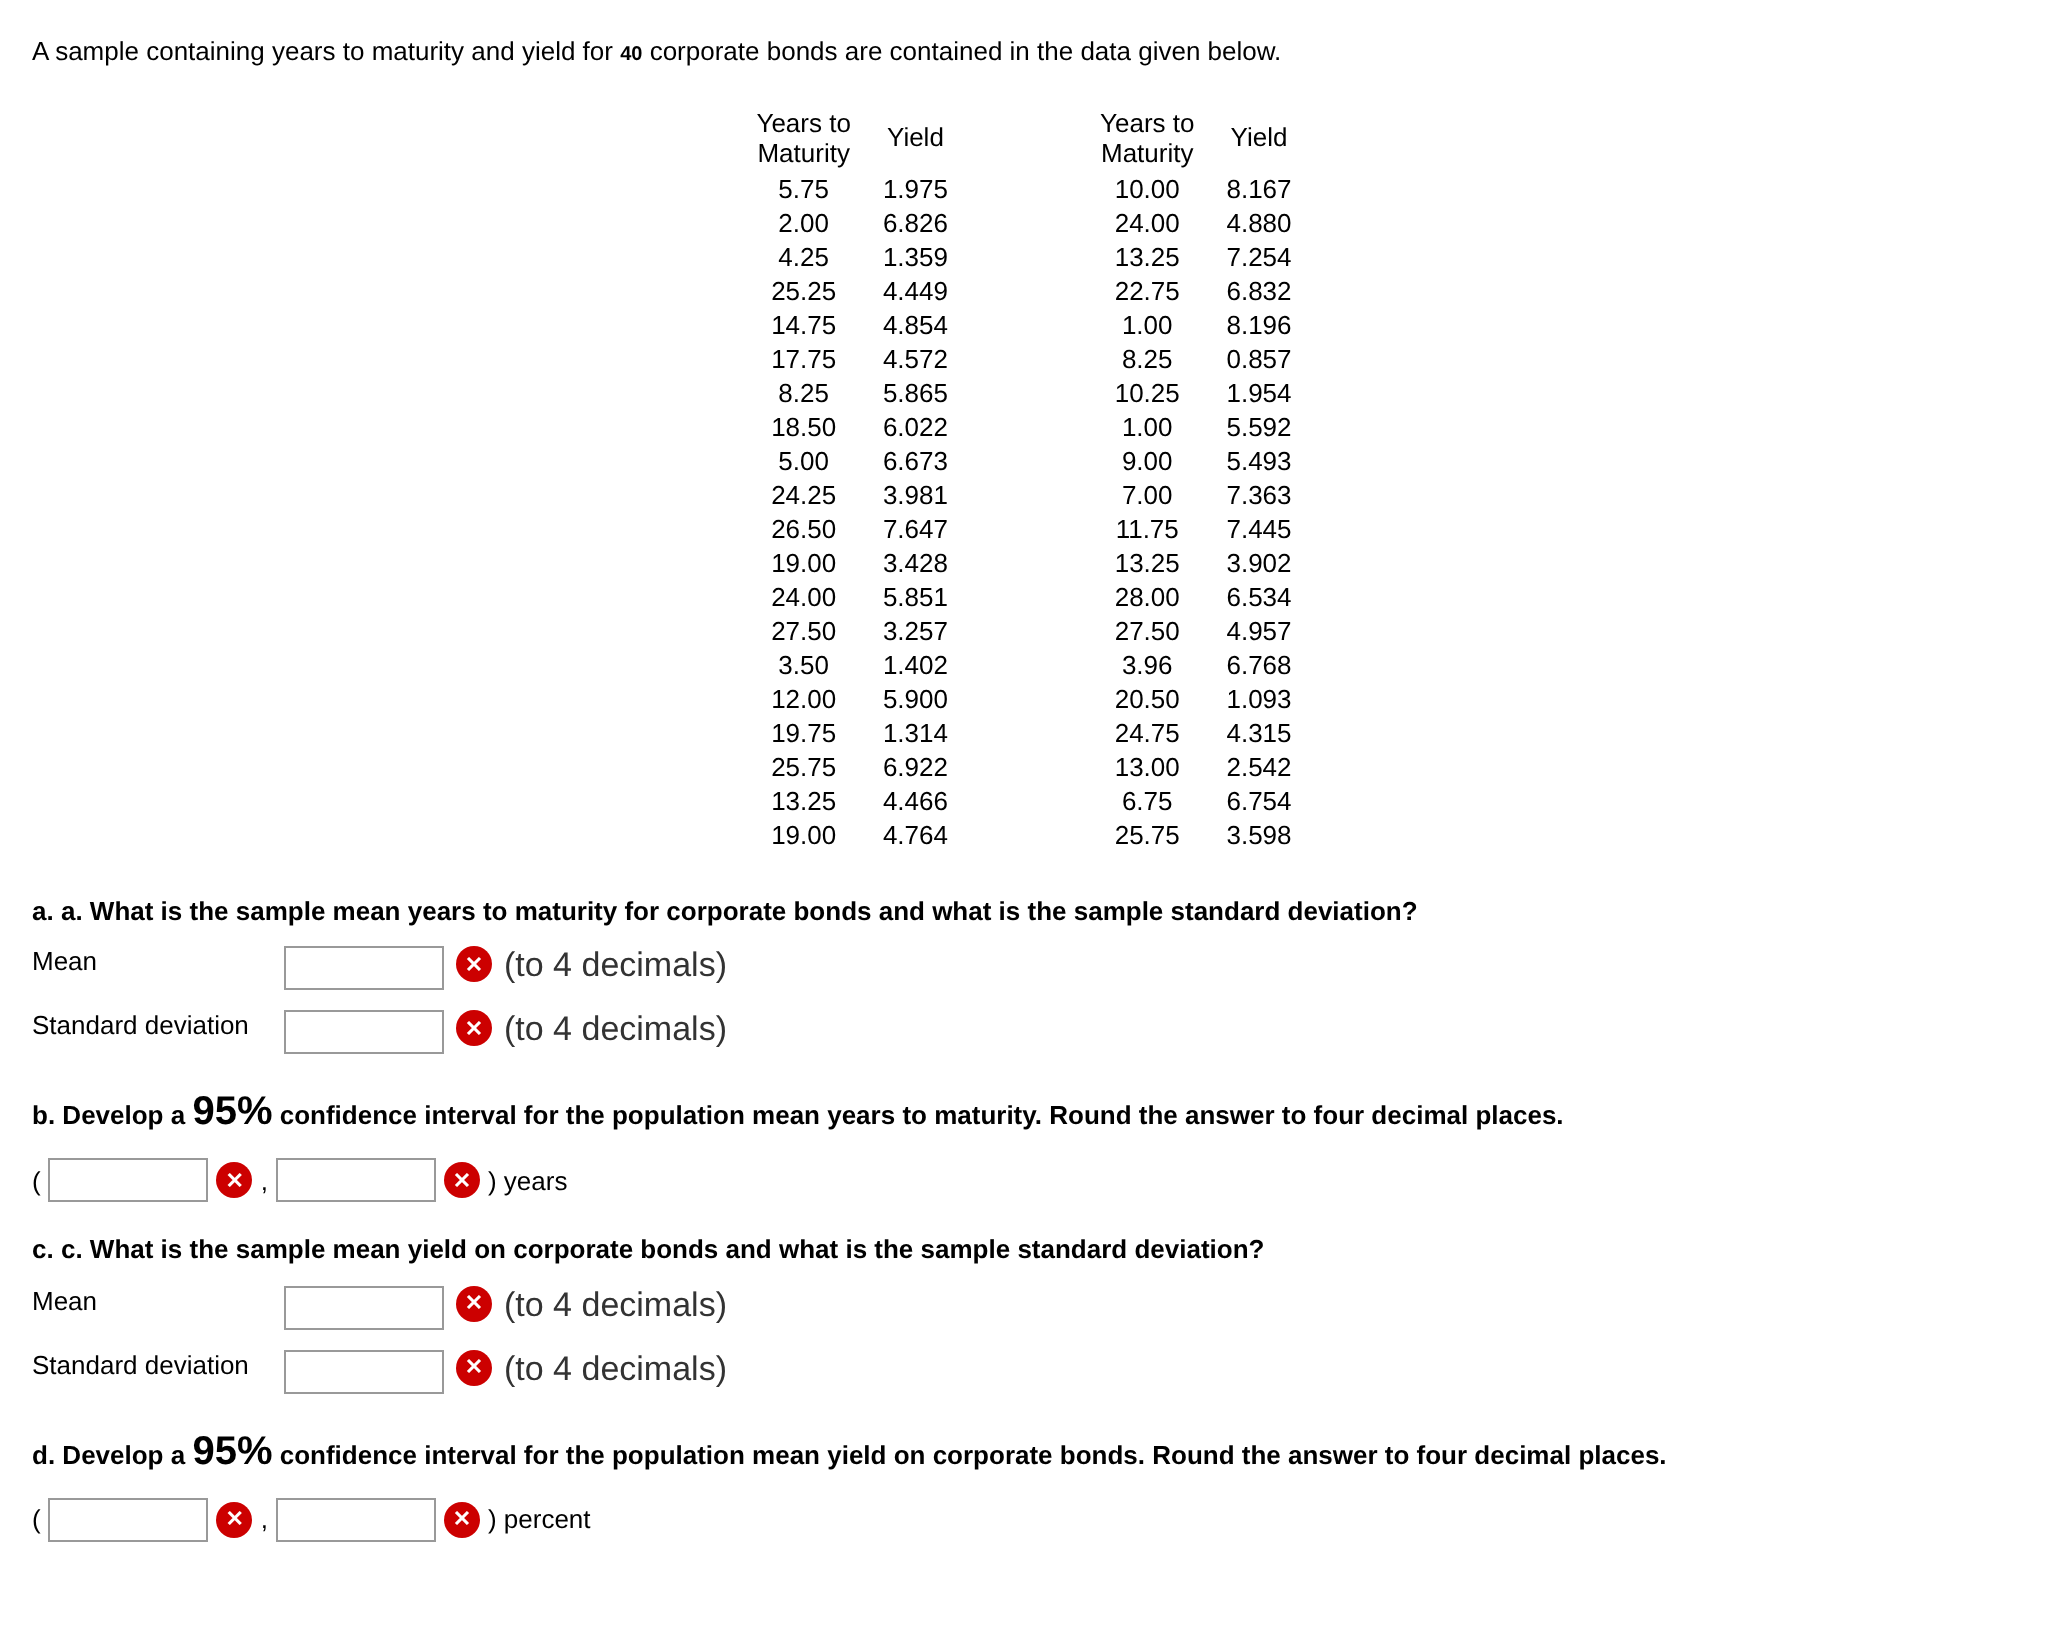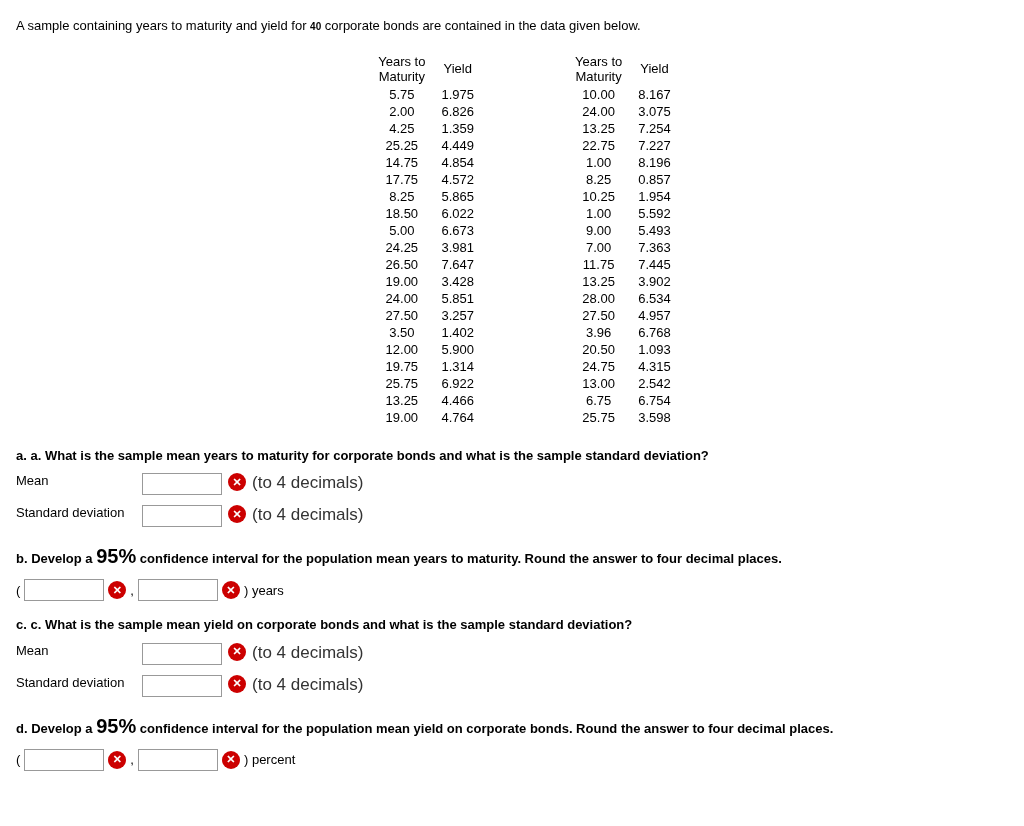--- a/index.html
+++ b/index.html
@@ -19,21 +19,20 @@
       font-size: 10px;
     }
     .data-tables {
       display: flex;
       justify-content: center;
       gap: 60px;
       margin-bottom: 20px;
     }
     .data-table {
       border-collapse: collapse;
-      margin-left: 25px;
     }
     .data-table th {
       text-align: center;
       font-weight: normal;
       padding: 2px 8px;
       border-bottom: none;
     }
     .data-table td {
       text-align: center;
       padding: 1px 8px;
@@ -195,29 +194,29 @@
         <th>Yield</th>
       </tr>
     </thead>
     <tbody id="right-table-body">
     <tr>
           <td>10.00</td>
           <td>8.167</td>
         </tr>
         <tr>
           <td>24.00</td>
-          <td>3.075</td>
+          <td>4.880</td>
         </tr>
         <tr>
           <td>13.25</td>
           <td>7.254</td>
         </tr>
         <tr>
           <td>22.75</td>
-          <td>7.227</td>
+          <td>6.832</td>
         </tr>
         <tr>
           <td>1.00</td>
           <td>8.196</td>
         </tr>
         <tr>
           <td>8.25</td>
           <td>0.857</td>
         </tr>
         <tr>

